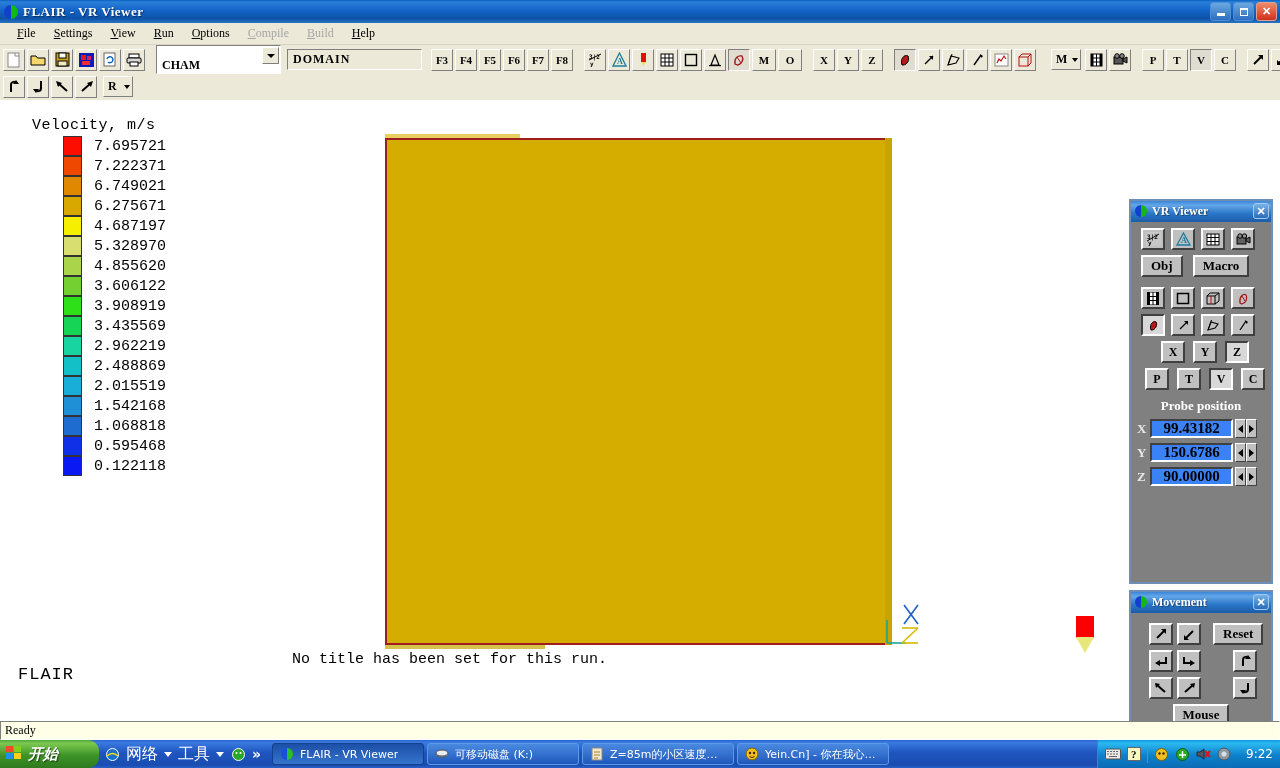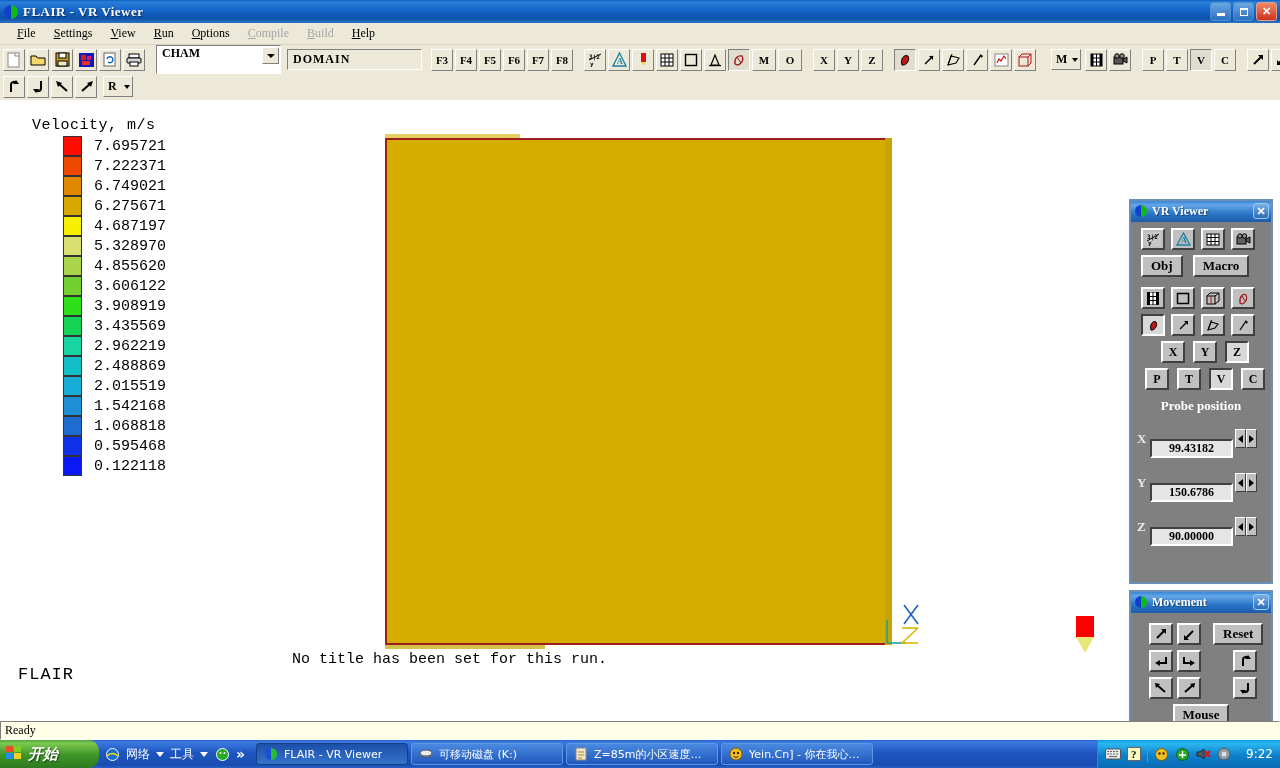--- a/index.html
+++ b/index.html
@@ -69,21 +69,21 @@
     position:relative;
   }
   .tbtn.raised{ border:1px solid; border-color:#fff #808080 #808080 #fff; background:#ece9d8;}
   .tbtn.sunk{ border:1px solid; border-color:#808080 #fff #fff #808080; background:#e0ddd0;}
   .tbtn.wide{ width:24px; }
   .tb-sep{ width:9px; }
 
   .combo{
     width:125px;height:29px; background:#fff;
     border:1px solid; border-color:#808080 #fff #fff #808080;
-    display:flex;align-items:flex-start; position:relative; margin-right:6px;
+    display:flex;align-items:flex-end; position:relative; margin-right:6px;
   }
   .combo span{ font-family:"Liberation Serif",serif;font-weight:bold;font-size:12px;padding-left:5px;}
   .combo .arrow{
     position:absolute;right:1px;top:1px;width:17px;height:17px;
     background:#ece9d8;border:1px solid;border-color:#fff #808080 #808080 #fff;
     display:flex;align-items:center;justify-content:center;
   }
   .combo .arrow i{ border-left:4px solid transparent;border-right:4px solid transparent;border-top:4px solid #000;}
   .txtfield{
     width:135px;height:21px;background:#ece9d8;
@@ -178,24 +178,24 @@
   .pbtn.lbl{ width:auto; padding:0 8px; height:22px; font-size:13px;}
   .prow{ display:flex; gap:6px; margin-bottom:5px; }
   .prow.tight{ gap:4px; }
   .psec-title{
     color:#fff;font-family:"Liberation Serif",serif;font-weight:bold;font-size:13px;
     text-align:center;margin:8px 0 5px 0;
   }
   .pfield-row{ display:flex;align-items:center;margin-bottom:5px;}
   .pfield-row .ax{ color:#e8e8e8;font-family:"Liberation Serif",serif;font-weight:bold;font-size:13px;width:13px;}
   .pfield{
-    width:83px;height:19px;background:#e5e5e5;border:2px solid;
+    width:83px;height:19px;background:#3b82f6;border:2px solid;
     border-color:#404040 #fff #fff #404040;
-    font-family:"Liberation Serif",serif;font-weight:bold;font-size:12px;
-    display:flex;align-items:center;justify-content:center;color:#000;margin-top:20px;
+    font-family:"Liberation Serif",serif;font-weight:bold;font-size:15px;
+    display:flex;align-items:center;justify-content:center;color:#000;
   }
   .spin{ display:flex; margin-left:2px;}
   .spin div{
     width:11px;height:19px;background:#c0c0c0;border:1px solid;
     border-color:#fff #404040 #404040 #fff;
     display:flex;align-items:center;justify-content:center;
   }
   .spin i.lt{border-top:4px solid transparent;border-bottom:4px solid transparent;border-right:5px solid #000;}
   .spin i.rt{border-top:4px solid transparent;border-bottom:4px solid transparent;border-left:5px solid #000;}
 
@@ -226,21 +226,21 @@
   .startbtn .flag i:nth-child(1){left:0;top:0;background:#f04a28;}
   .startbtn .flag i:nth-child(2){left:8px;top:0;background:#7fd020;}
   .startbtn .flag i:nth-child(3){left:0;top:7px;background:#2090e8;}
   .startbtn .flag i:nth-child(4){left:8px;top:7px;background:#f8d020;}
   .startbtn span{
     color:#fff;font-weight:bold;font-size:15px;font-style:italic;
     font-family:"Liberation Serif",serif;text-shadow:1px 1px 1px rgba(0,0,0,.5);
   }
   .qlaunch{ display:flex;align-items:center;height:28px;padding:0 5px;gap:6px;flex:0 0 auto;}
   .ql-ico{ width:16px;height:16px; display:flex;align-items:center;justify-content:center;}
-  .ql-txt{ color:#fff;font-size:12px;white-space:nowrap; font-family:"DejaVu Sans",sans-serif;}
+  .ql-txt{ color:#fff;font-size:16px;white-space:nowrap; font-family:"DejaVu Sans",sans-serif;}
   .ql-arr{ border-left:4px solid transparent;border-right:4px solid transparent;border-top:5px solid #fff;}
   .tasks{ display:flex;align-items:center;gap:3px;height:28px;padding-left:6px;flex:1 1 auto;overflow:hidden;}
   .task{
     height:22px;min-width:152px;max-width:165px;display:flex;align-items:center;
     background:linear-gradient(to bottom,#4a8ae0,#1f58bc);
     border:1px solid #5a9ae8;border-radius:3px;padding:0 6px;gap:5px;overflow:hidden;
   }
   .task.active{ background:linear-gradient(to bottom,#1c4fa8,#3574cc); border-color:#15408c;}
   .task span{ color:#fff;font-size:11px;white-space:nowrap;overflow:hidden;text-overflow:ellipsis;
      font-family:"DejaVu Sans",sans-serif;}

